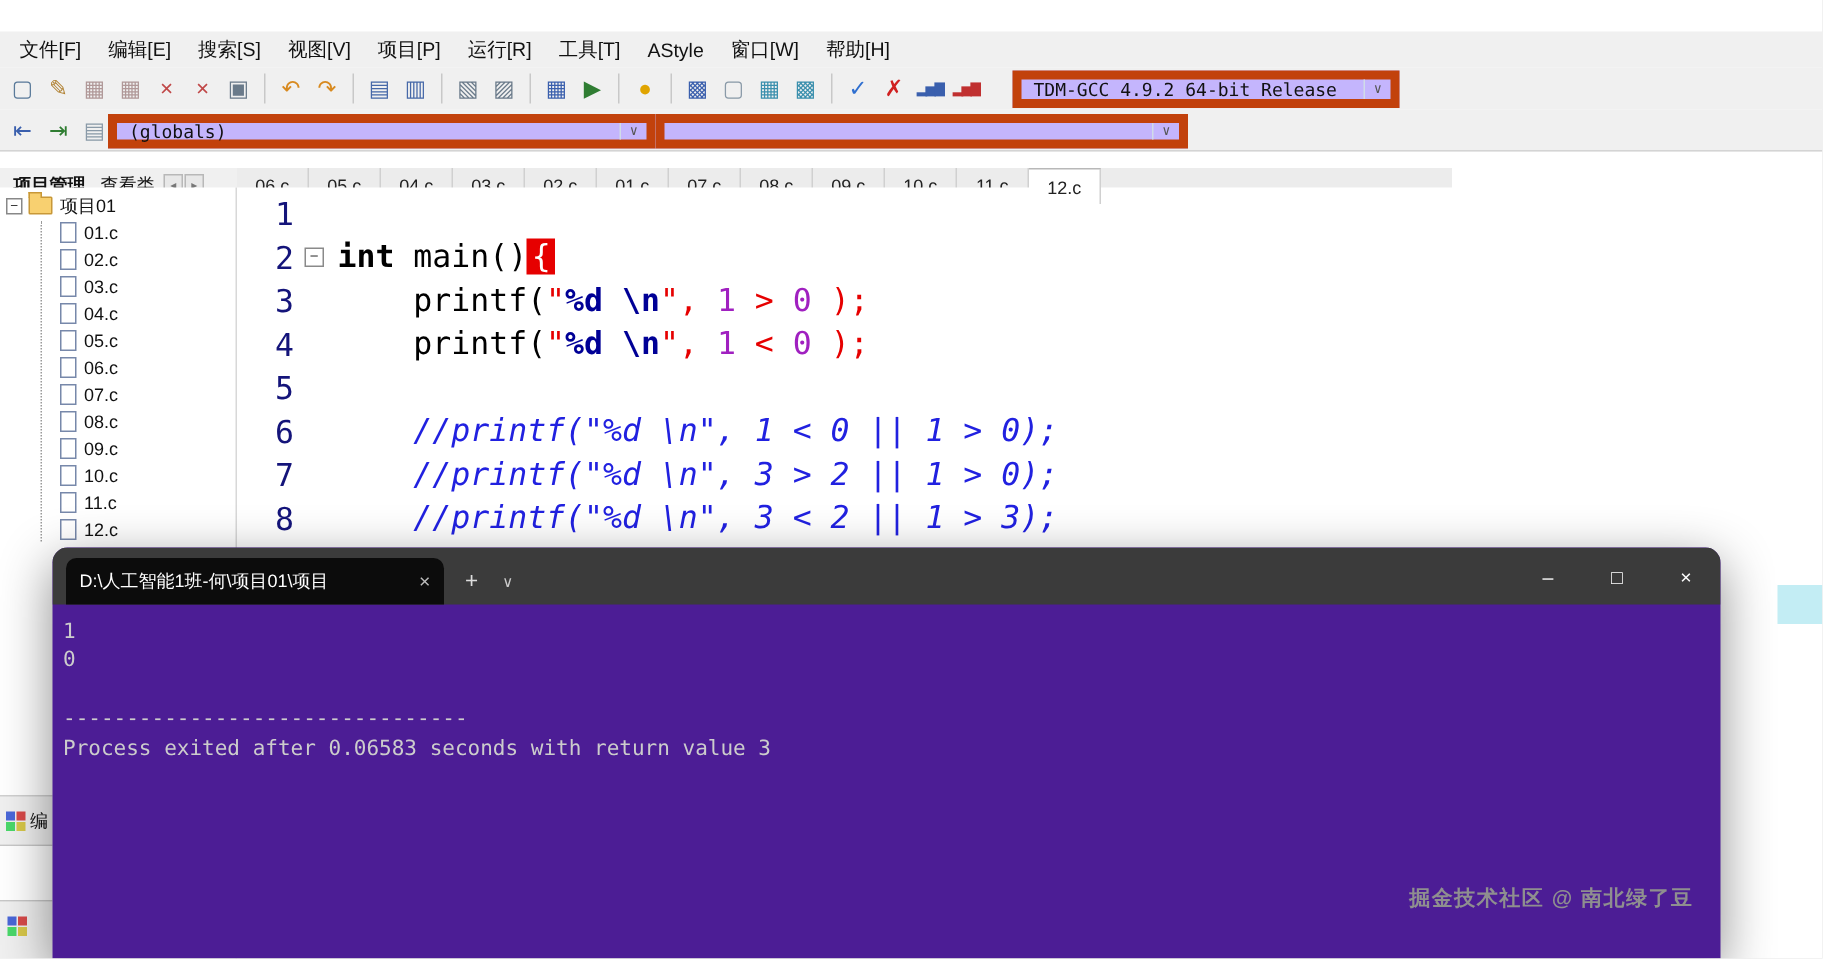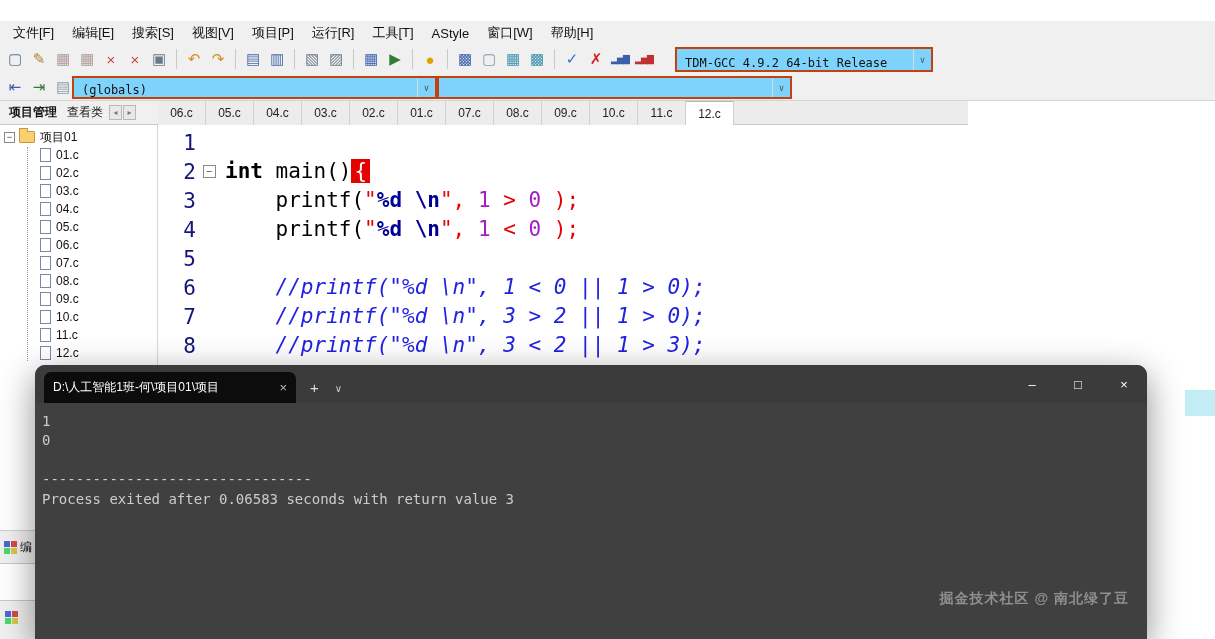--- a/index.html
+++ b/index.html
@@ -17,34 +17,34 @@
              display:flex; align-items:center; font-size:13px; color:#111; padding-left:4px; }
   .menu-item { padding:2px 9px; cursor:default;text-align:center; }
 
   
   .toolbar1 { position:absolute; left:0; top:45px; width:1215px; height:28px; background:#f0f0f0;
               display:flex; align-items:center; padding-left:3px; }
   .ticon { width:22px; height:24px; margin:0 1px; display:flex; align-items:center; justify-content:center;
            font-size:15px; cursor:default; }
   .ticon.small { font-size:9px; letter-spacing:-1px; }
   .tsep { width:1px; height:20px; background:#c8c8c8; margin:0 5px; }
-  .combo { position:absolute; background:#7dd3fc; border:2px solid #c2410c; display:flex; align-items:flex-end;
+  .combo { position:absolute; background:#c4b5fd; border:6px solid #c2410c; display:flex; align-items:center;
            font-family:"DejaVu Sans Mono", monospace; font-size:12px; color:#111; padding-left:8px; }
   .combo .arrow { position:absolute; right:0; top:0; bottom:0; width:18px; border-left:1px solid #d0dce8;
                   display:flex; align-items:center; justify-content:center; font-size:9px; color:#555; }
   .combo-compiler { left:675px; top:47px; width:258px; height:25px; }
   .combo-globals  { left:72px;  top:76px; width:365px; height:23px; }
   .combo-members  { left:437px; top:76px; width:355px; height:23px; }
 
   
   .toolbar2 { position:absolute; left:0; top:73px; width:1215px; height:28px; background:#f0f0f0;
               border-bottom:1px solid #d4d4d4; display:flex; align-items:center; padding-left:3px; }
 
   
-  .tabsrow { position:absolute; left:0; top:101px; width:968px; height:24px; display:flex;text-align:center; }
+  .tabsrow { position:absolute; left:0; top:112px; width:968px; height:24px; display:flex;text-align:center; }
   .side-tabs { width:158px; background:#f0f0f0; border-bottom:1px solid #c8c8c8;
                display:flex; align-items:center; font-size:12px; color:#111; padding-left:4px; }
   .side-tab { padding:2px 5px; }
   .side-tab.active { font-weight:bold; }
   .nav-btn { width:13px; height:15px; border:1px solid #b8b8b8; background:#e8e8e8; margin-left:1px;
              display:flex; align-items:center; justify-content:center; font-size:8px; color:#777; }
   .file-tabs { flex:1; background:#ececec; border-bottom:1px solid #c8c8c8; display:flex; }
   .ftab { width:48px; height:24px; display:flex; align-items:center; justify-content:center;
           font-size:12px; color:#222; border-right:1px solid #d0d0d0; background:#ececec; cursor:default; }
   .ftab.active { background:#fff; margin-bottom:-1px; z-index:2; border-top:1px solid #b8b8b8; }
@@ -92,21 +92,21 @@
   .compile-tab { position:absolute; left:4px; top:8px; display:flex; align-items:center; font-size:12px; color:#111; }
   .quad-icon { width:13px; height:13px; margin-right:3px; display:grid; grid-template-columns:1fr 1fr; gap:1px; }
   .quad-icon span { display:block; }
   .quad-icon .q1 { background:#4a67d8; } .quad-icon .q2 { background:#d84a4a; }
   .quad-icon .q3 { background:#4ad86a; } .quad-icon .q4 { background:#d8c84a; }
   .white-box { position:absolute; left:0; top:32px; width:35px; height:38px; background:#fff;
                border-top:1px solid #c8c8c8; border-bottom:1px solid #c8c8c8; }
   .strip-icon2 { position:absolute; left:5px; top:80px; }
 
   
-  .console { position:absolute; left:35px; top:365px; width:1112px; height:274px; background:#404040;
+  .console { position:absolute; left:35px; top:365px; width:1112px; height:274px; background:#4c1d95;
              border-radius:10px 10px 0 0; overflow:hidden; box-shadow:0 10px 35px rgba(0,0,0,0.45); }
   .c-tabbar { position:relative; height:38px; background:#3b3b3b; display:flex; align-items:flex-end; }
   .c-tab { margin-left:9px; width:252px; height:31px; background:#0c0c0c; border-radius:7px 7px 0 0;
            display:flex; align-items:center; padding:0 9px; color:#fff; font-size:12px; }
   .c-tab-title { flex:1; white-space:nowrap; overflow:hidden; }
   .c-tab-close { color:#bbb; font-size:13px; margin-left:6px; cursor:default; }
   .c-plus { color:#ddd; font-size:15px; margin:0 0 7px 14px; cursor:default; }
   .c-chev { color:#ccc; font-size:10px; margin:0 0 9px 16px; cursor:default; }
   .c-controls { position:absolute; right:0; top:0; height:38px; display:flex; }
   .c-ctl { width:46px; height:38px; display:flex; align-items:center; justify-content:center;

